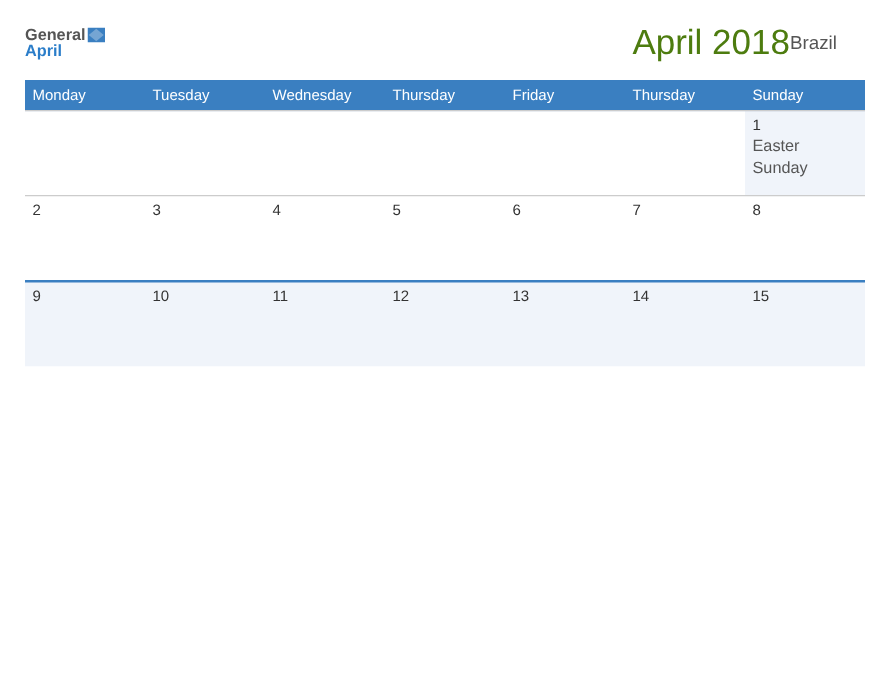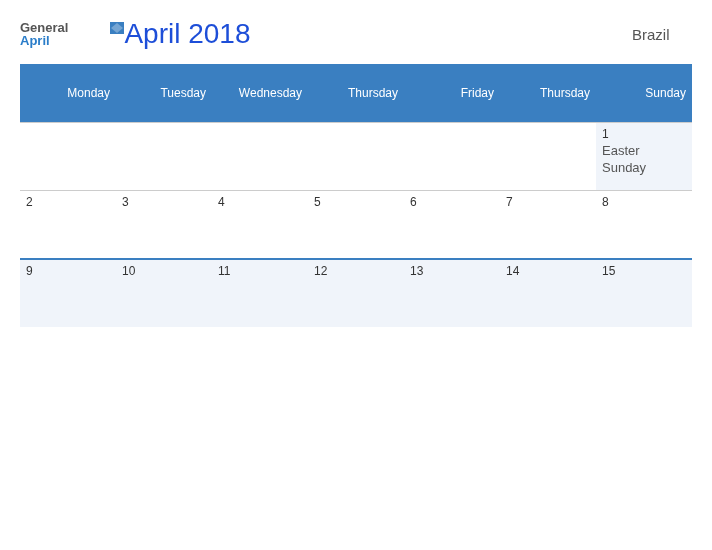--- a/index.html
+++ b/index.html
@@ -35,47 +35,46 @@
       letter-spacing: 0;
     }
     .logo-blue {
       font-size: 13px;
       font-weight: bold;
       color: #2a7dc9;
     }
     .logo-row {
       display: flex;
       align-items: center;
-      gap: 40px;
     }
     .title {
       font-size: 28px;
       font-weight: normal;
-      color: #1d4ed8;
-      text-align: left;
+      color: #4d7c0f;
+      text-align: right;
       flex: 1;
     }
     .country {
       font-size: 15px;
       color: #555;
       min-width: 60px;
     }
     
     .calendar {
       width: 100%;
       border-collapse: collapse;
       table-layout: fixed;
     }
     .calendar thead tr th {
       background: #3a7fc1;
       color: #fff;
       font-size: 12px;
       font-weight: normal;
-      padding: 22px 6px;
-      text-align: right;
+      padding: 5px 6px;
+      text-align: left;
       border: none;
     }
     .calendar tbody tr td {
       vertical-align: top;
       padding: 4px 6px 4px 6px;
       height: 68px;
       border-top: 1px solid #ccc;
       font-size: 12px;
       color: #333;
       background: #fff;

